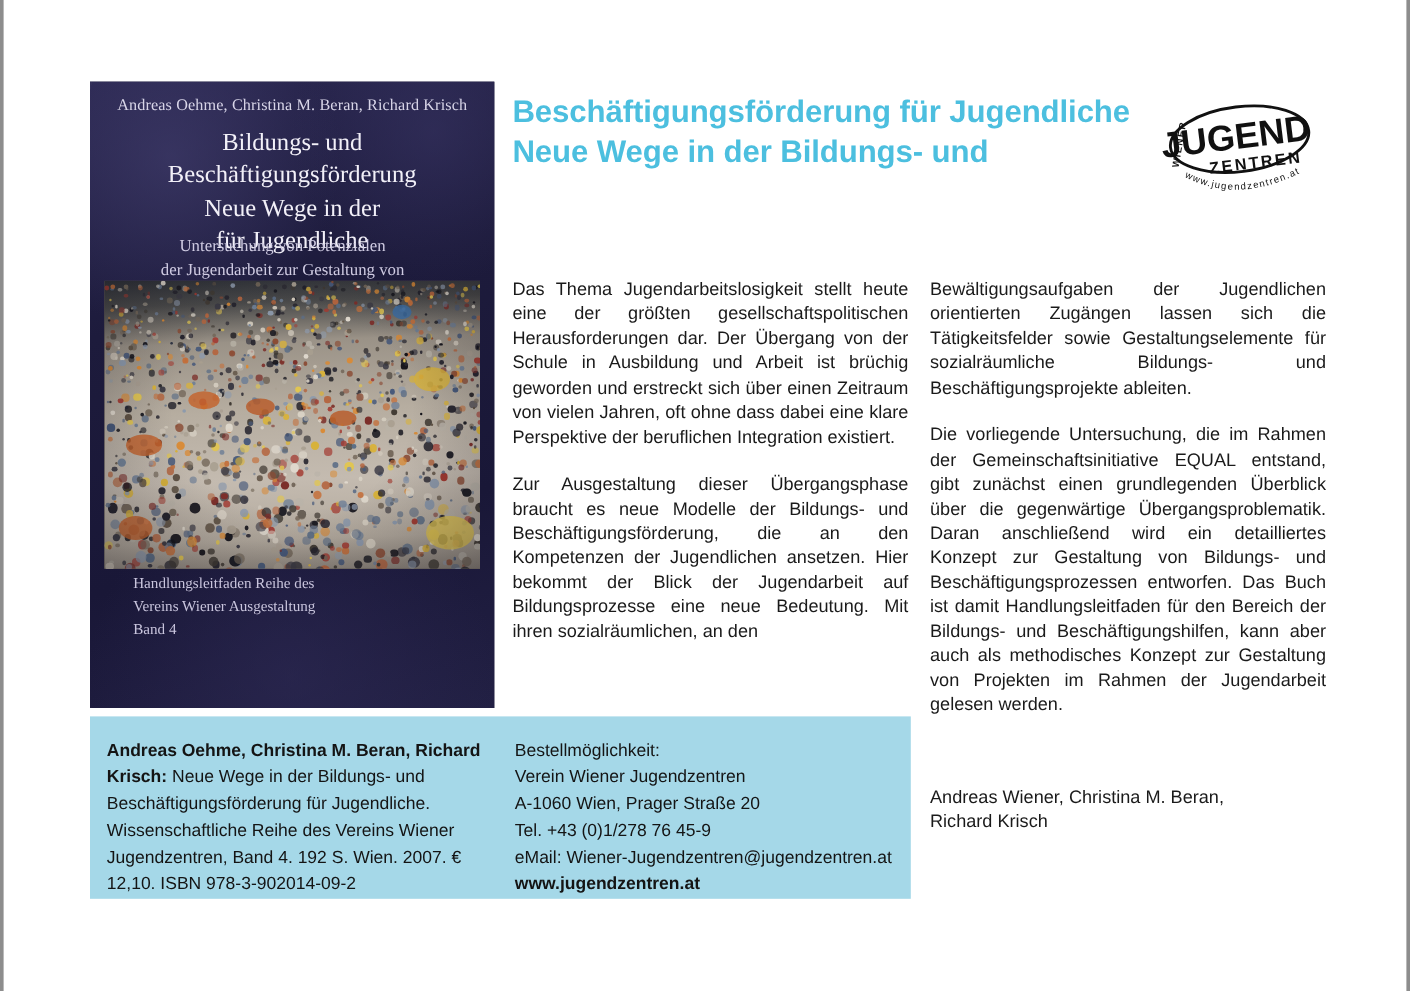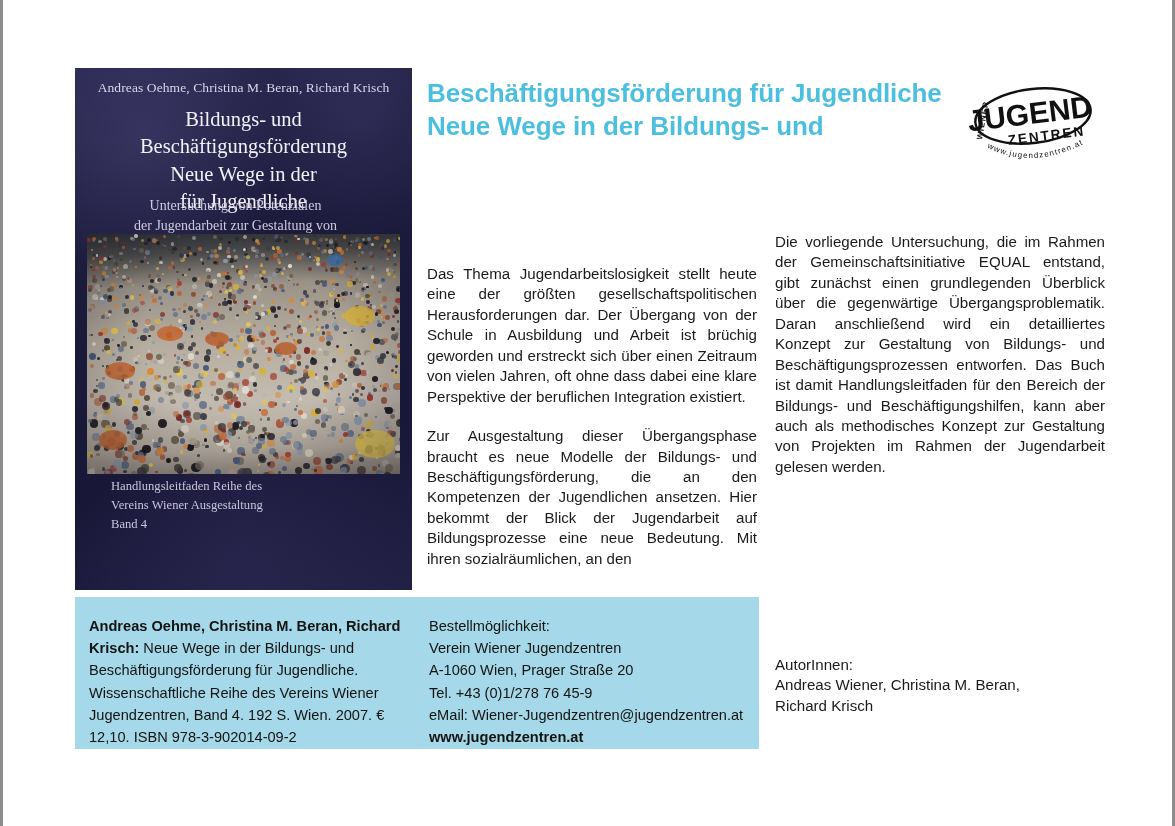--- a/index.html
+++ b/index.html
@@ -168,21 +168,21 @@
     position: absolute;
     top: 232px;
     width: 330px;
     color: #1a1a1a;
     font-size: 15.1px;
     line-height: 1.355;
     text-align: justify;
     -webkit-hyphens: none;
     hyphens: none;
   }
-  .col.left  { left: 424px; margin-top: 32px; }
+  .col.left  { left: 424px; }
   .col.right { left: 772px; }
   .col p { margin: 0 0 19px 0; }
   .col p:last-child { margin-bottom: 0; }
 
   .authors-block {
     position: absolute;
     left: 772px;
     top: 655px;
     width: 330px;
     color: #1a1a1a;
@@ -1682,25 +1682,25 @@
       </text>
     </svg>
   </div>
 
   <div class="col left">
     <p>Das Thema Jugendarbeitslosigkeit stellt heute eine der größten gesellschaftspolitischen Herausforderungen dar. Der Übergang von der Schule in Ausbildung und Arbeit ist brüchig geworden und erstreckt sich über einen Zeitraum von vielen Jahren, oft ohne dass dabei eine klare Perspektive der beruflichen Integration existiert.</p>
     <p>Zur Ausgestaltung dieser Übergangsphase braucht es neue Modelle der Bildungs- und Beschäftigungsförderung, die an den Kompetenzen der Jugendlichen ansetzen. Hier bekommt der Blick der Jugendarbeit auf Bildungsprozesse eine neue Bedeutung. Mit ihren sozialräumlichen, an den</p>
   </div>
 
   <div class="col right">
+    <p>Bewältigungsaufgaben der Jugendlichen orientierten Zugängen lassen sich die Tätigkeitsfelder sowie Gestaltungselemente für sozialräumliche Bildungs- und Beschäftigungsprojekte ableiten.</p>
     <p>Die vorliegende Untersuchung, die im Rahmen der Gemeinschaftsinitiative EQUAL entstand, gibt zunächst einen grundlegenden Überblick über die gegenwärtige Übergangsproblematik. Daran anschließend wird ein detailliertes Konzept zur Gestaltung von Bildungs- und Beschäftigungsprozessen entworfen. Das Buch ist damit Handlungsleitfaden für den Bereich der Bildungs- und Beschäftigungshilfen, kann aber auch als methodisches Konzept zur Gestaltung von Projekten im Rahmen der Jugendarbeit gelesen werden.</p>
   </div>
 
   <div class="authors-block">
-    <div>AutorInnen:</div>
     <div>Andreas Wiener, Christina M. Beran,</div>
     <div>Richard Krisch</div>
   </div>
 
   <div class="infobox">
     <div class="cell a">
       <b>Andreas Oehme, Christina M. Beran, Richard Krisch:</b><span> Neue Wege in der Bildungs- und Beschäftigungsförderung für Jugendliche. Wissenschaftliche Reihe des Vereins Wiener Jugendzentren, Band 4. 192 S. Wien. 2007. € 12,10. ISBN 978-3-902014-09-2</span>
     </div>
     <div class="cell b">
       <div>Bestellmöglichkeit:</div>

